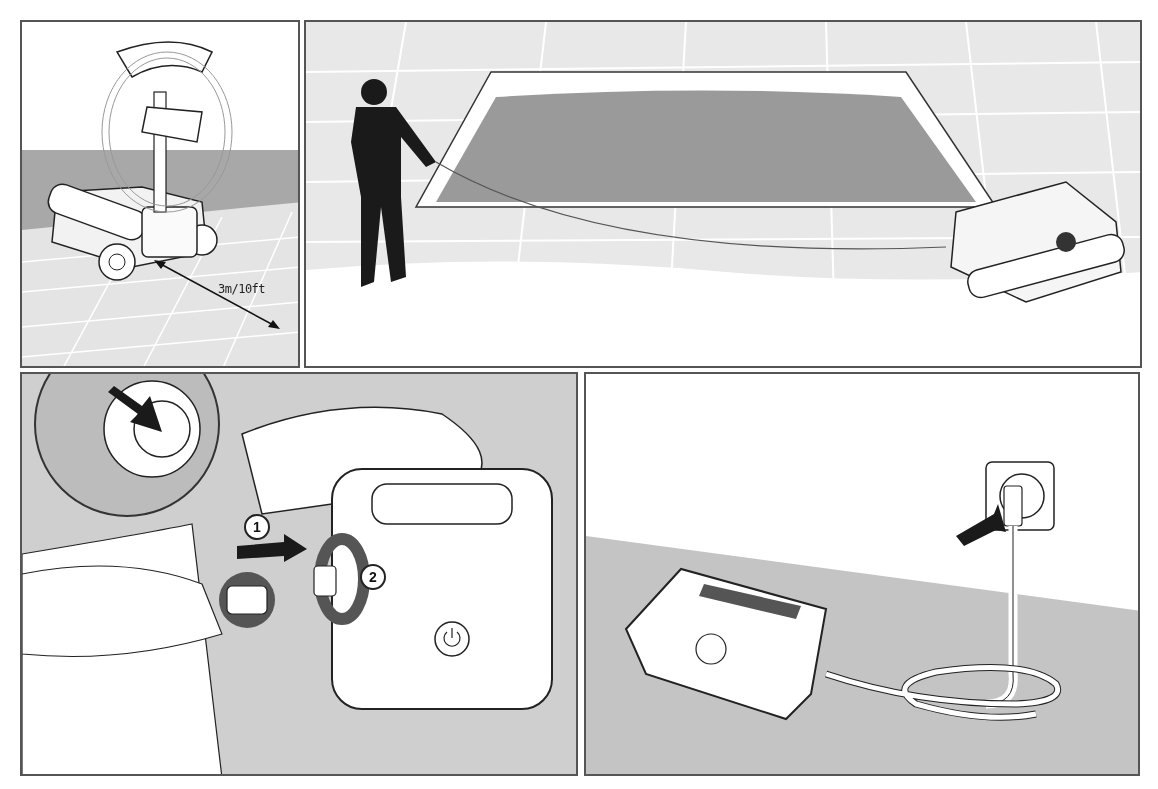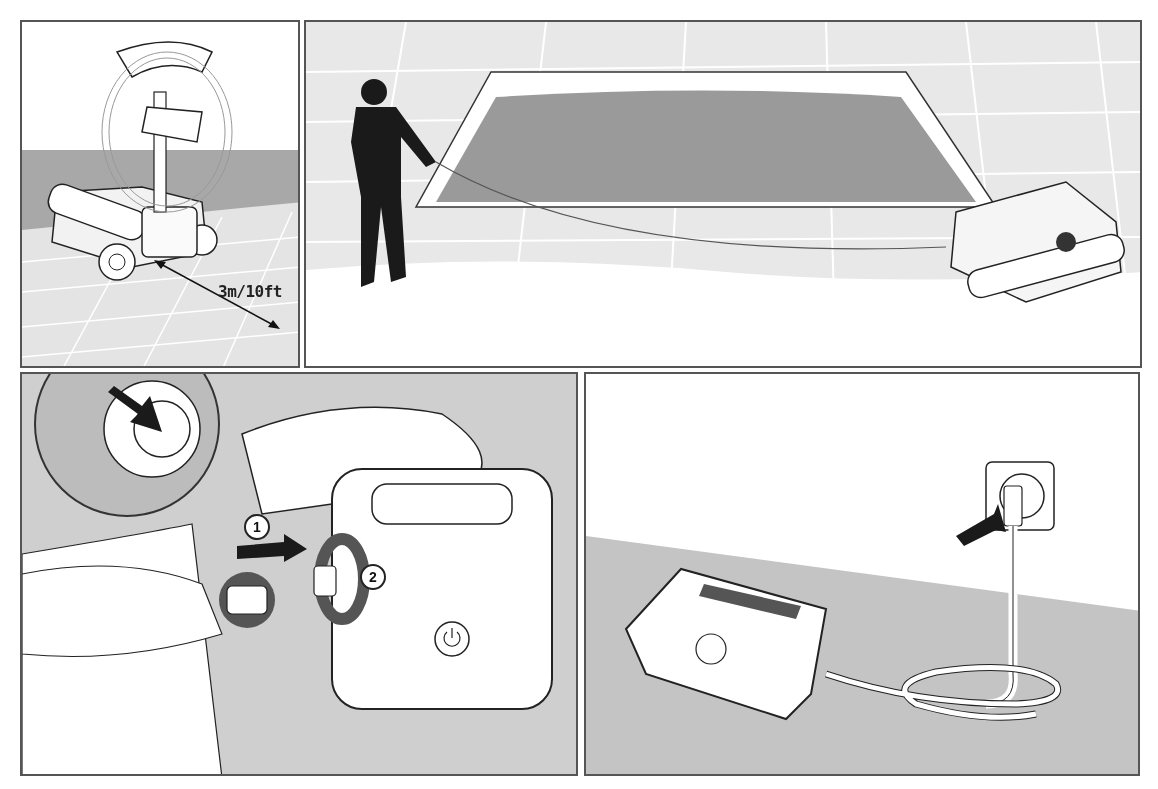--- a/index.html
+++ b/index.html
@@ -3,21 +3,21 @@
 <meta charset="utf-8">
 <style>
   html,body{margin:0;padding:0;background:#fff;}
   body{width:1158px;height:789px;position:relative;overflow:hidden;font-family:"Liberation Sans",sans-serif;}
   .panel{position:absolute;border:2px solid #555;box-sizing:border-box;overflow:hidden;background:#fff;}
   #p1{left:20px;top:20px;width:280px;height:348px;}
   #p2{left:304px;top:20px;width:838px;height:348px;}
   #p3{left:20px;top:372px;width:558px;height:404px;background:#cfcfcf;}
   #p4{left:584px;top:372px;width:556px;height:404px;}
   svg{position:absolute;left:0;top:0;}
-  .label{position:absolute;font-weight:bold;font-size:16px;color:#222;font-family:"DejaVu Sans Mono",monospace;letter-spacing:-0.5px;}
+  .label{position:absolute;font-weight:normal;font-size:12px;color:#222;font-family:"DejaVu Sans Mono",monospace;letter-spacing:-0.5px;}
   .step{position:absolute;width:22px;height:22px;border-radius:50%;background:#fff;border:2px solid #222;font-weight:bold;font-size:14px;text-align:center;line-height:22px;color:#111;}
 </style>
 </head>
 <body>
 
 <div class="panel" id="p1">
   <svg width="280" height="348" viewBox="0 0 280 348">
     <rect x="0" y="128" width="280" height="80" fill="#a8a8a8"></rect>
     <polygon points="0,208 280,180 280,348 0,348" fill="#e4e4e4"></polygon>
     <g stroke="#fff" stroke-width="1.5">

